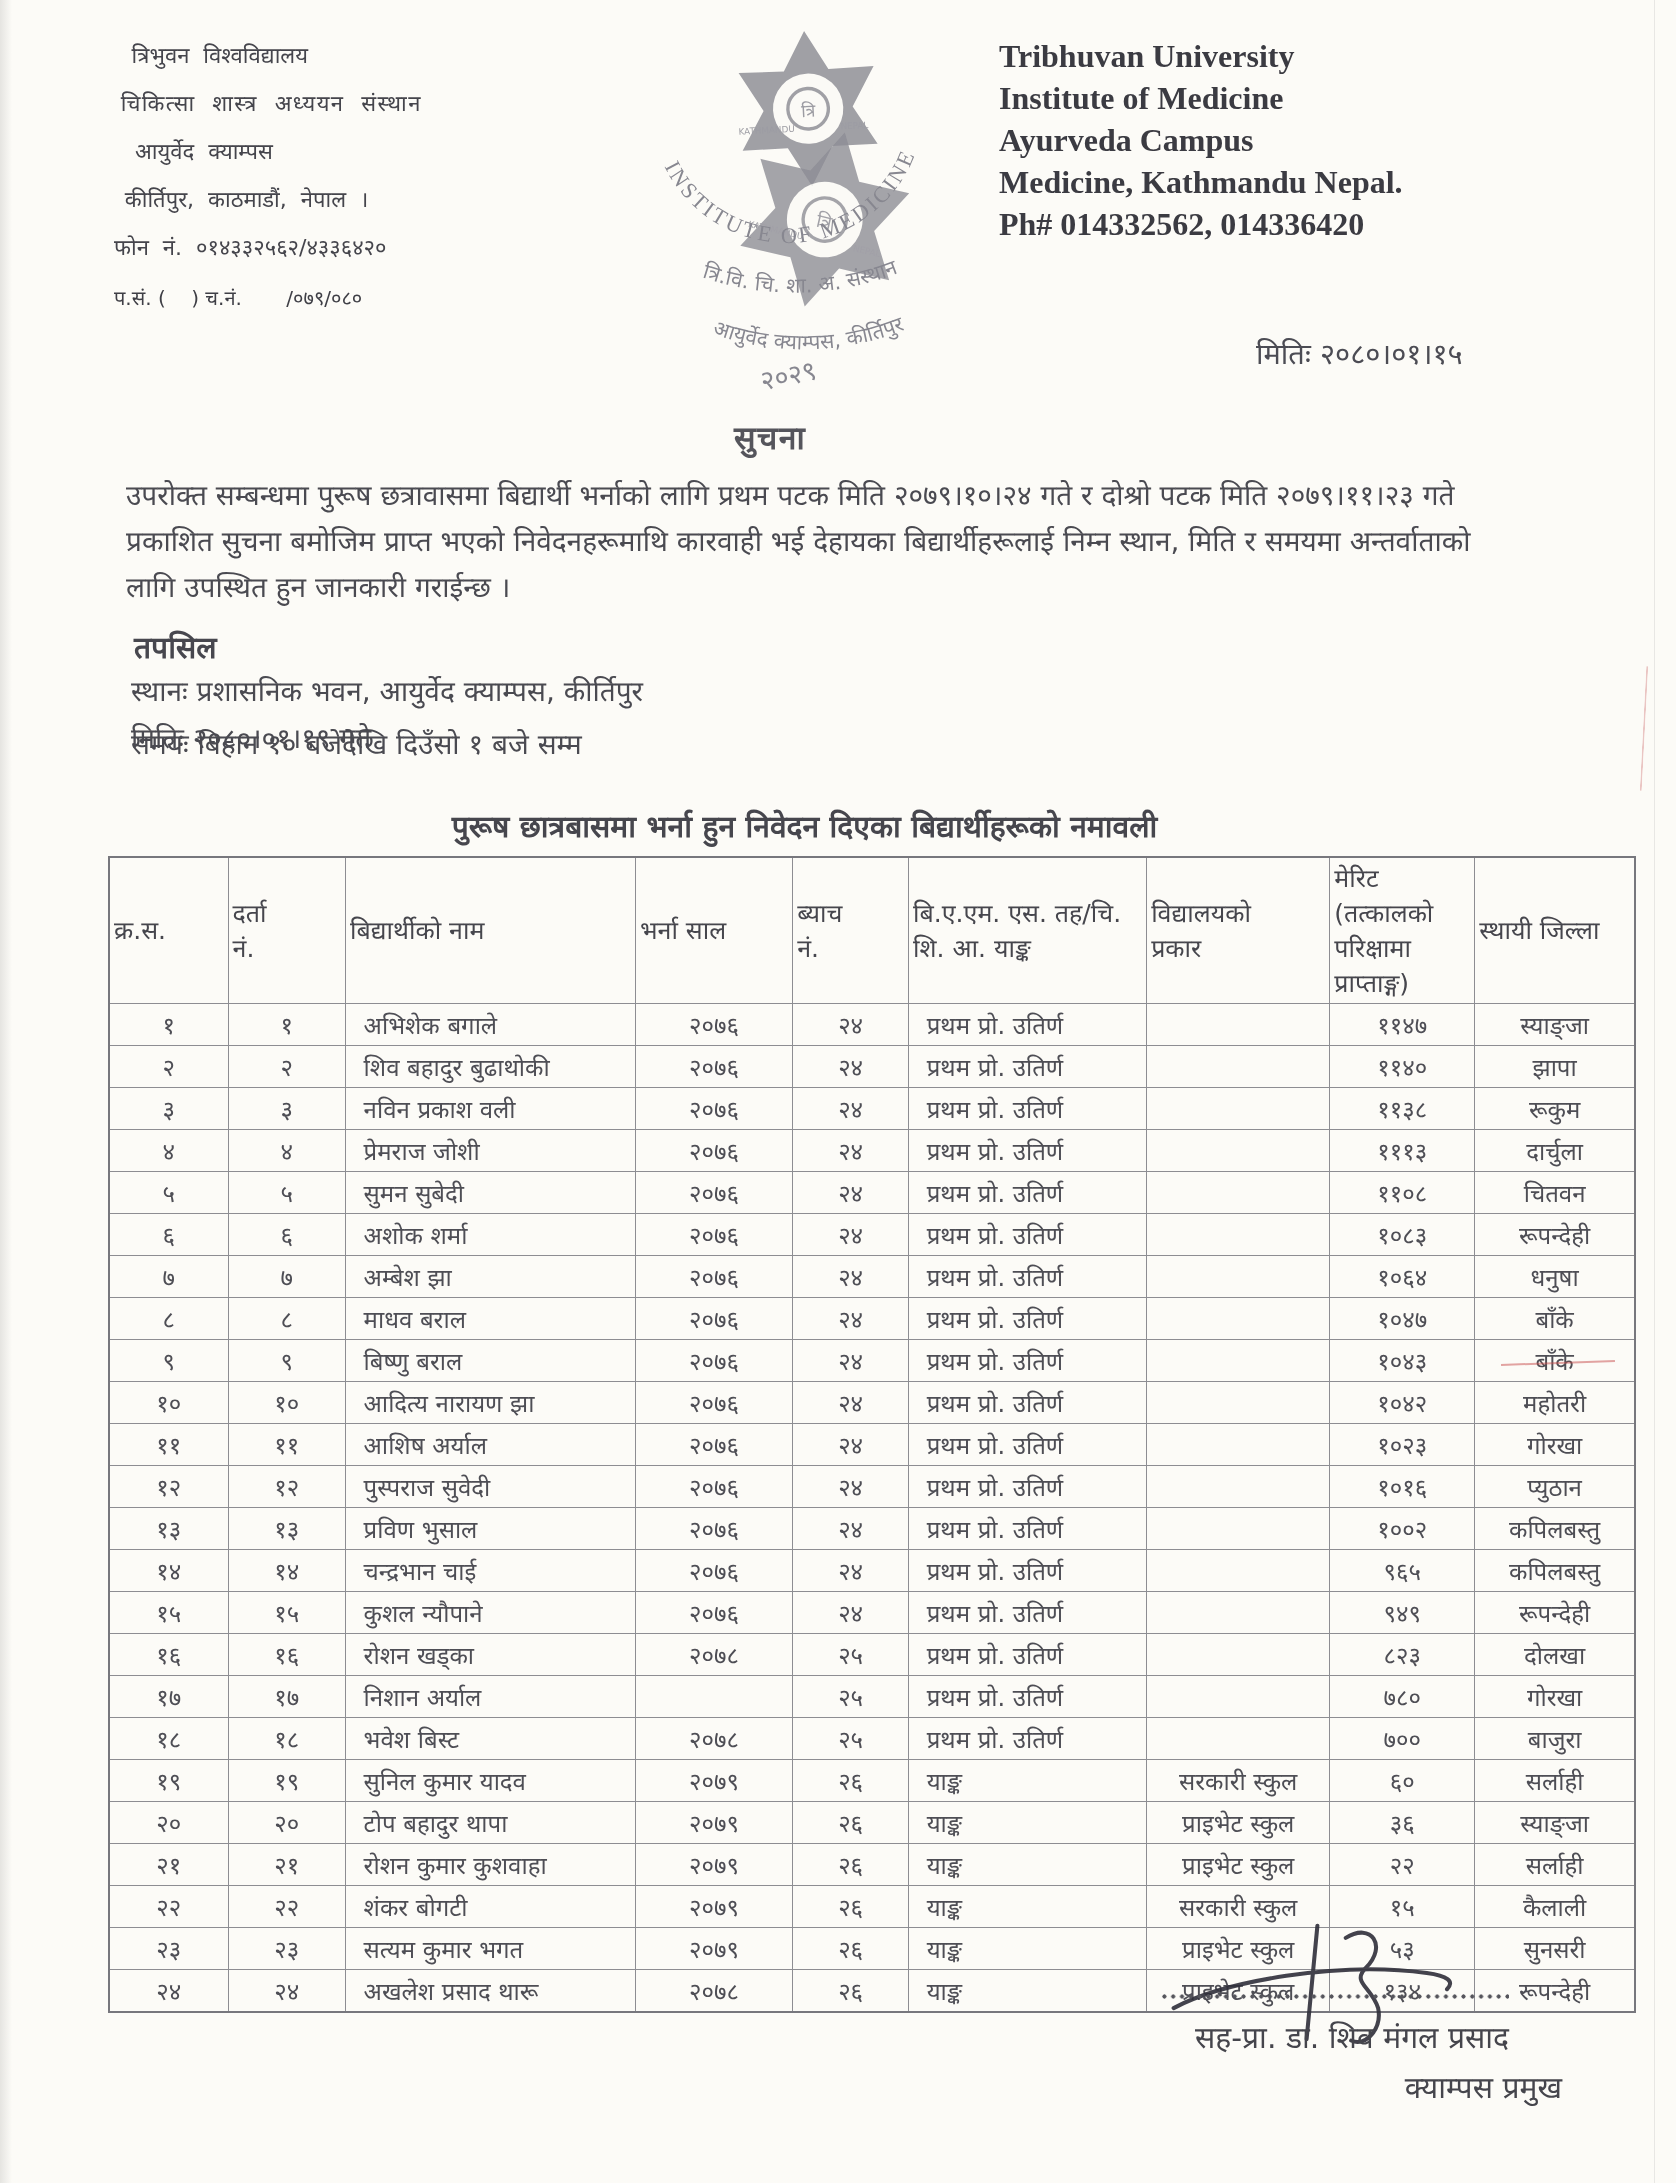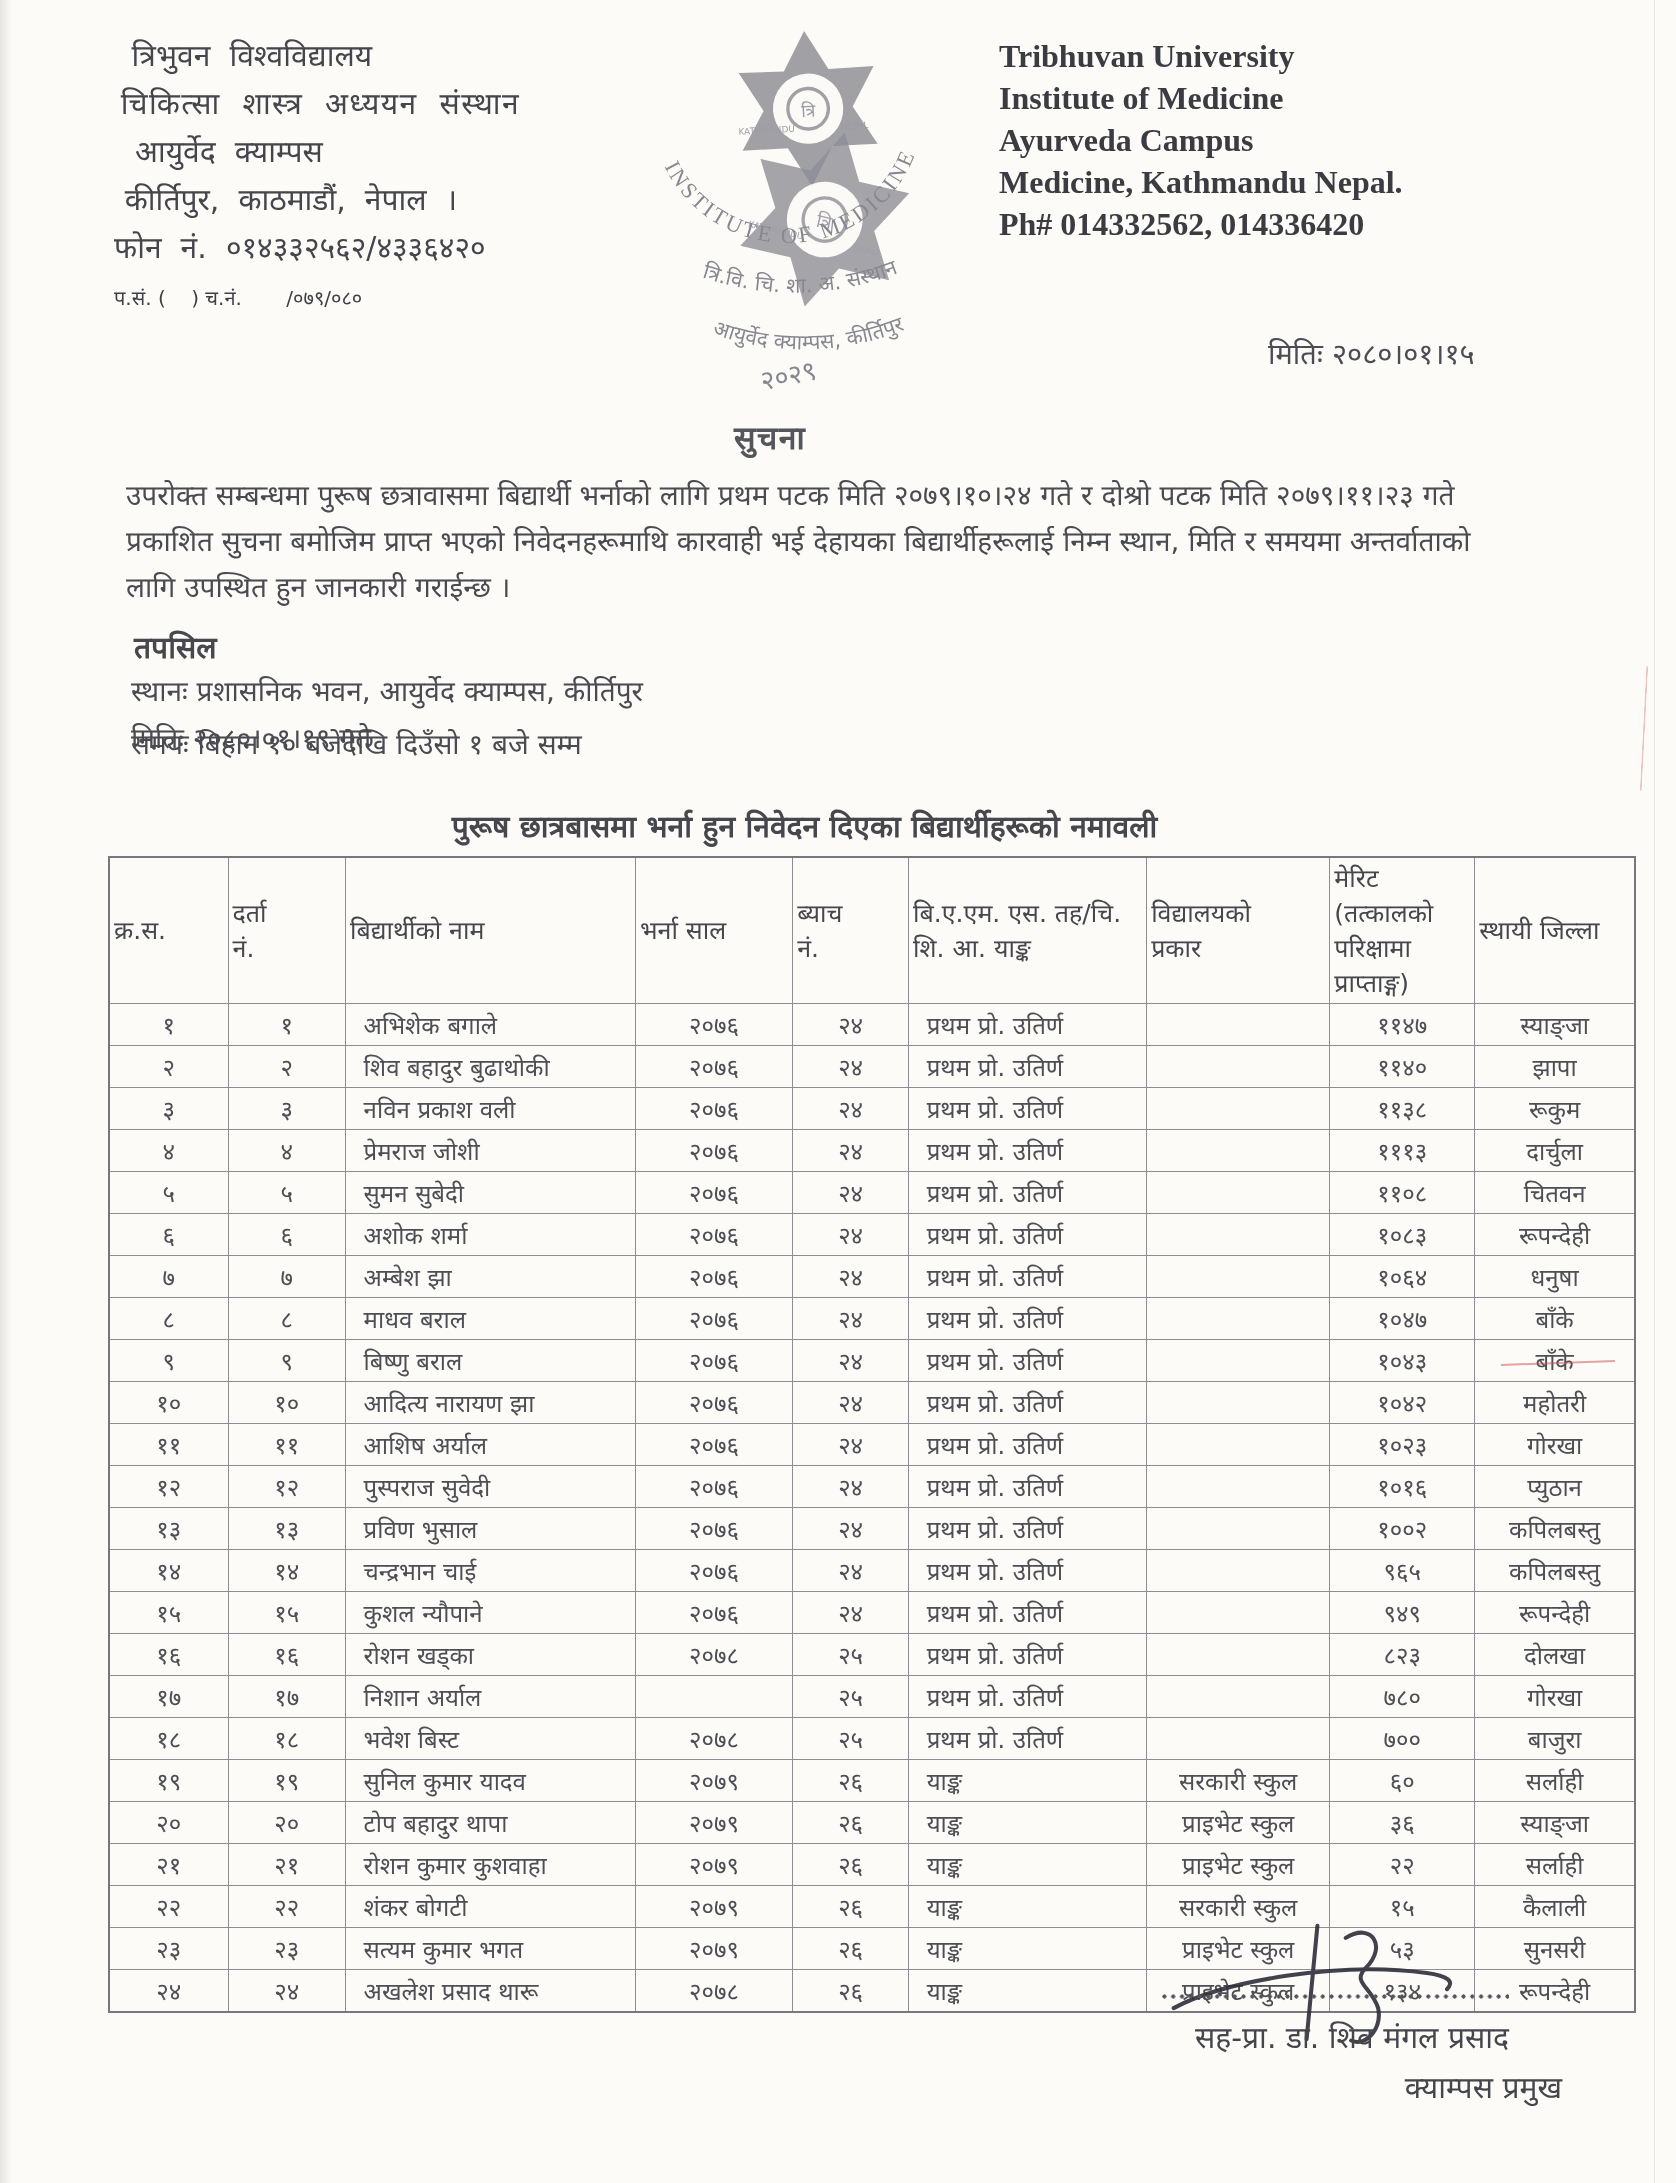--- a/index.html
+++ b/index.html
@@ -8,30 +8,30 @@
     background:#fcfbf7; overflow:hidden;
     font-family:"DejaVu Sans","Liberation Sans",sans-serif;
     color:#4a4a50;
   }
   .page::before{content:"";position:absolute;left:0;top:0;bottom:0;width:12px;
     background:linear-gradient(90deg,rgba(90,90,90,.14),rgba(90,90,90,0));}
   .fold-line{position:absolute;top:0;height:100%;width:1.4px;background:rgba(110,110,110,.14);}
   .artifact-red{position:absolute;border-left:2.7px solid rgba(205,110,110,.38);transform:rotate(3deg);border-radius:2.7px;}
 
   
-  .hdr-left{position:absolute;left:114px;top:32px;font-size:30px;line-height:48px;color:#45454c;}
+  .hdr-left{position:absolute;left:114px;top:32px;font-size:22px;line-height:48px;color:#45454c;}
   .hdr-left .l{white-space:pre;}
   .hdr-left .l:nth-child(1){margin-left:17.6px;}
   .hdr-left .l:nth-child(2){margin-left:6.8px;letter-spacing:1.4px;}
   .hdr-left .l:nth-child(3){margin-left:21px;}
   .hdr-left .l:nth-child(4){margin-left:10.8px;}
   .ref-line{position:absolute;left:114px;top:284px;font-size:20px;color:#3f3f46;white-space:pre;}
   .hdr-right{position:absolute;left:999px;top:35px;font-size:32px;line-height:42px;
     font-family:"Liberation Serif","DejaVu Serif",serif;font-weight:bold;color:#3b3b42;}
-  .date-line{position:absolute;left:1256px;top:333px;font-size:29px;color:#4c4c54;white-space:pre;margin-left:12px;}
+  .date-line{position:absolute;left:1256px;top:333px;font-size:29px;color:#4c4c54;white-space:pre;}
 
   
   .stamp{position:absolute;left:612px;top:17.6px;transform:rotate(-3deg);opacity:.92;}
   .stamp text{fill:#7e7e88;}
 
   
   .notice-heading{position:absolute;left:734px;top:415px;font-size:32px;font-weight:bold;color:#55555c;letter-spacing:1.4px;}
   .para{position:absolute;left:126px;top:475px;font-size:28px;color:#4a4a51;}
   .para .l{white-space:pre;height:46px;}
 

